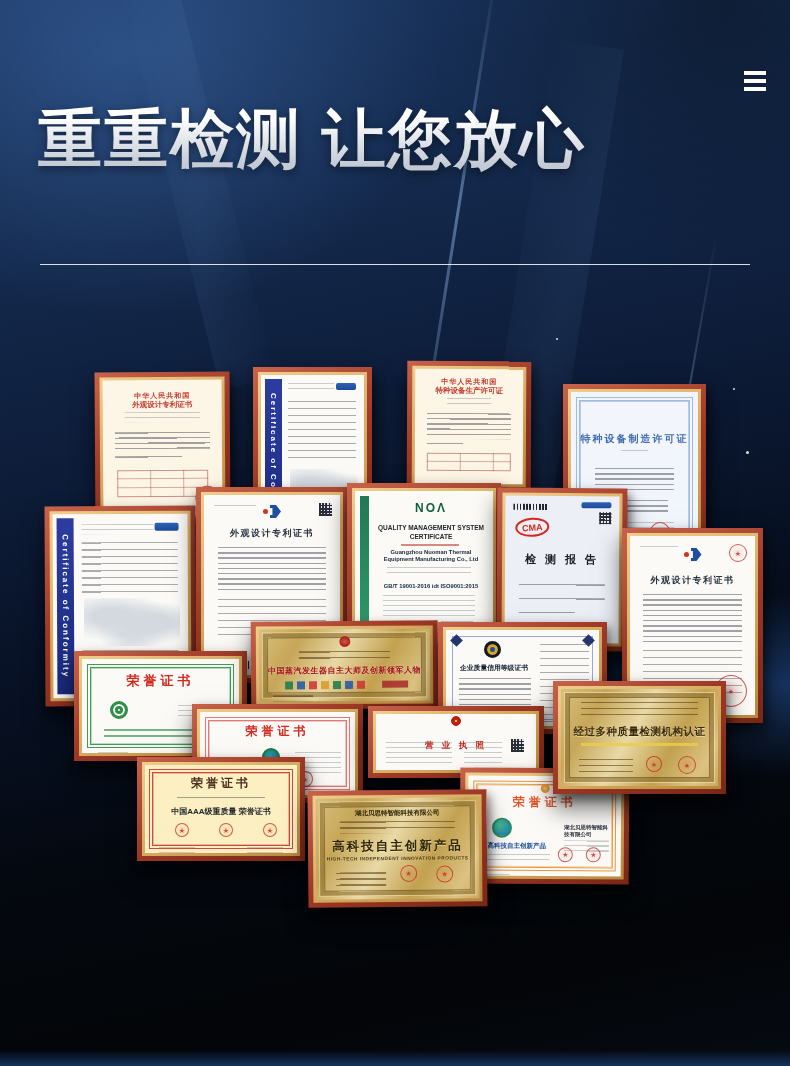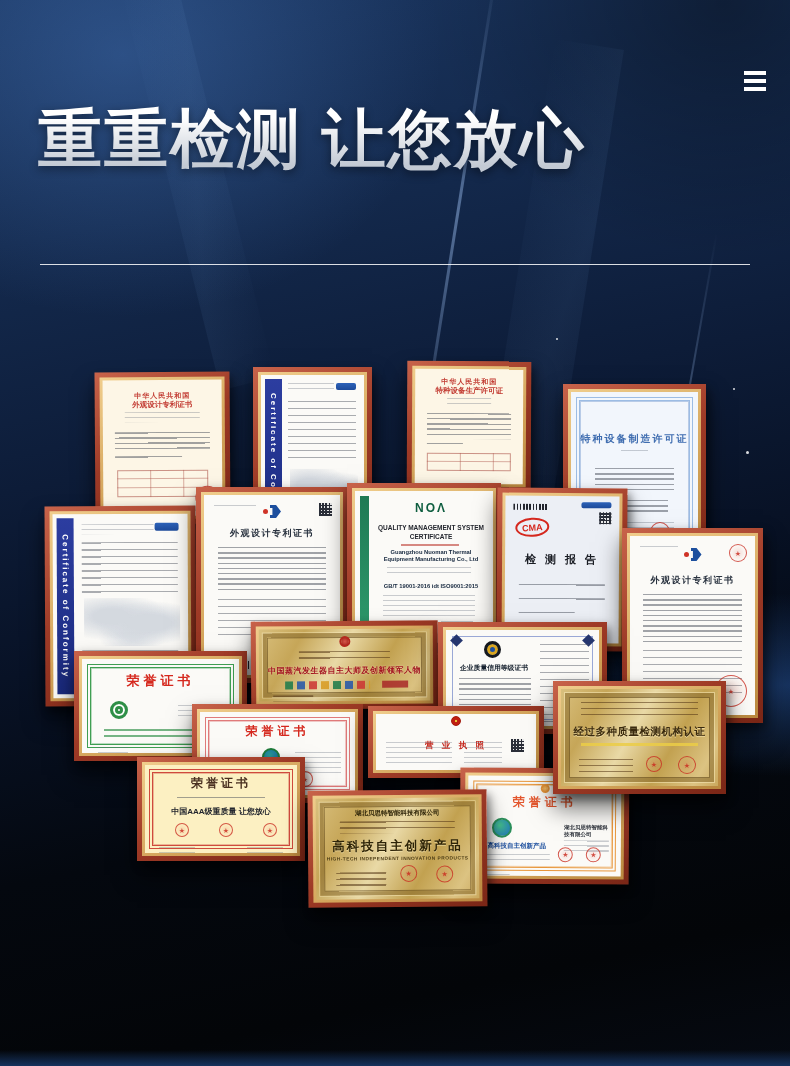--- a/index.html
+++ b/index.html
@@ -357,21 +357,21 @@
     </div>
       </div>
   </div>
 
   <div class="cert" style="left:137px;top:757px;width:168px;height:104px;">
     <div class="mat">
         <div class="paper p-yellow">
       <div class="orn yellowb" style="inset:4px;"></div>
       <div class="ct" style="top:10px;font-size:12px;color:#4a3020;letter-spacing:3px;">荣誉证书</div>
       <div class="ln" style="left:32px;right:32px;top:32px;height:4px;"></div>
-      <div class="ct" style="top:41px;font-size:8px;color:#23262e;">中国AAA级重质量 让您放心</div>
+      <div class="ct" style="top:41px;font-size:8px;color:#23262e;">中国AAA级重质量 荣誉证书</div>
       <div class="seal" style="left:30px;top:58px;width:14px;height:14px;"></div>
       <div class="seal" style="left:74px;top:58px;width:14px;height:14px;"></div>
       <div class="seal" style="left:118px;top:58px;width:14px;height:14px;"></div>
       <div class="ln light" style="left:14px;width:36px;top:82px;height:6px;"></div>
       <div class="ln light" style="right:14px;width:36px;top:82px;height:6px;"></div>
     </div>
       </div>
   </div>
 
   <div class="cert" style="left:308px;top:790px;width:179px;height:117px;transform:rotate(-.5deg);">

